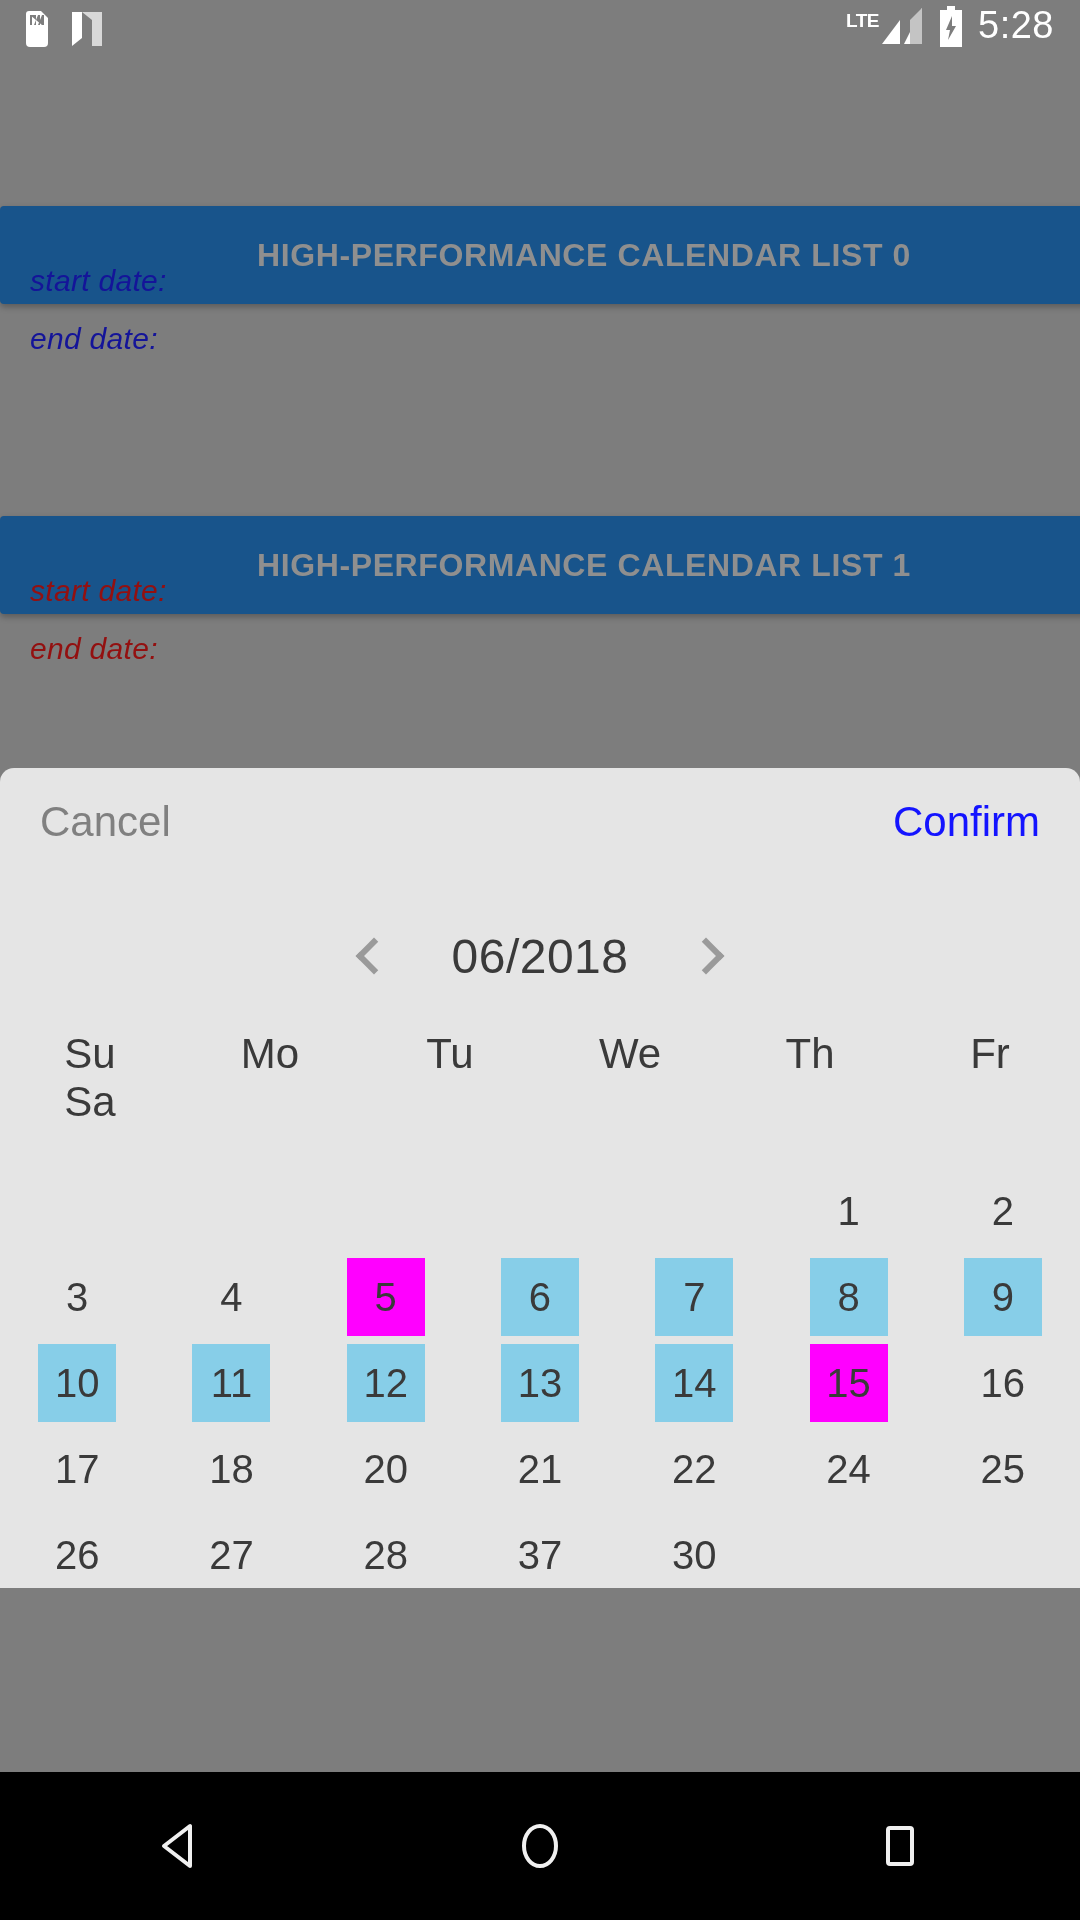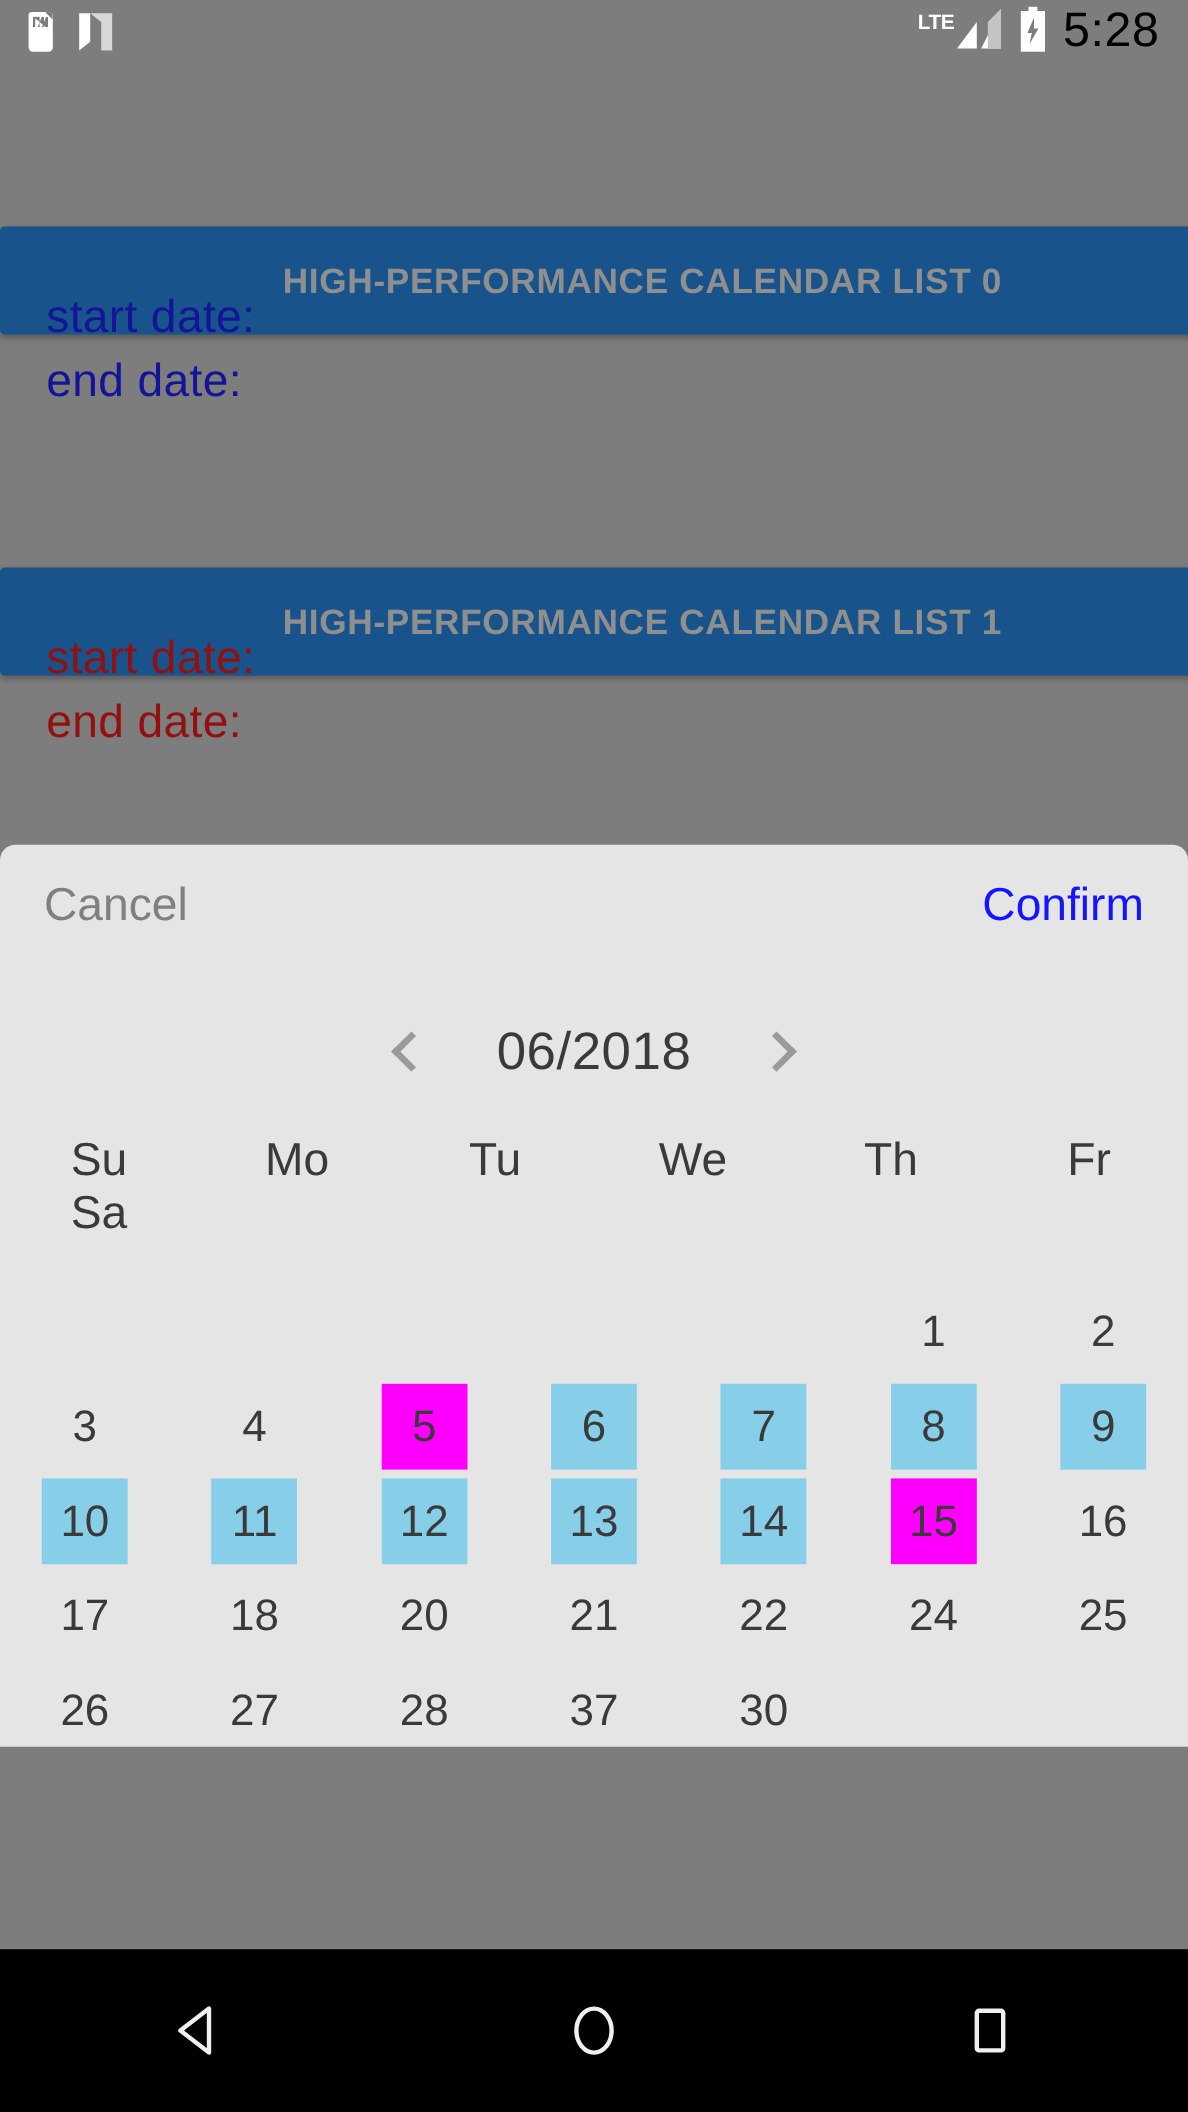--- a/index.html
+++ b/index.html
@@ -70,22 +70,22 @@
   .lte-block { display: flex; align-items: flex-end; gap: 1px; }
   .lte-text {
     color: #ffffff;
     font-size: 19px;
     font-weight: bold;
     letter-spacing: -0.5px;
     line-height: 1;
     margin-bottom: 16px;
   }
   .clock {
-    color: #000000;
-    font-size: 44px;
+    color: #ffffff;
+    font-size: 38px;
     letter-spacing: 0.5px;
     line-height: 1;
   }
 
   
   .app-content {
     position: absolute;
     top: 58px; left: 0;
     width: 1080px;
     height: 1862px;
@@ -106,23 +106,24 @@
     font-size: 32px;
     font-weight: bold;
     letter-spacing: 0.6px;
     padding-left: 44px;
   }
   #btn0 { top: 148px; }
   #btn1 { top: 458px; }
 
   .date-line {
     position: absolute;
-    left: 42px;
-    font-size: 42px;
+    left: 30px;
+    font-size: 30px;
     letter-spacing: 0.3px;
+    font-style: italic;
   }
   .navy { color: #141499; }
   .crimson { color: #931010; }
   #l0-start { top: 206px; }
   #l0-end   { top: 264px; }
   #l1-start { top: 516px; }
   #l1-end   { top: 574px; }
 
   
   .dialog {

